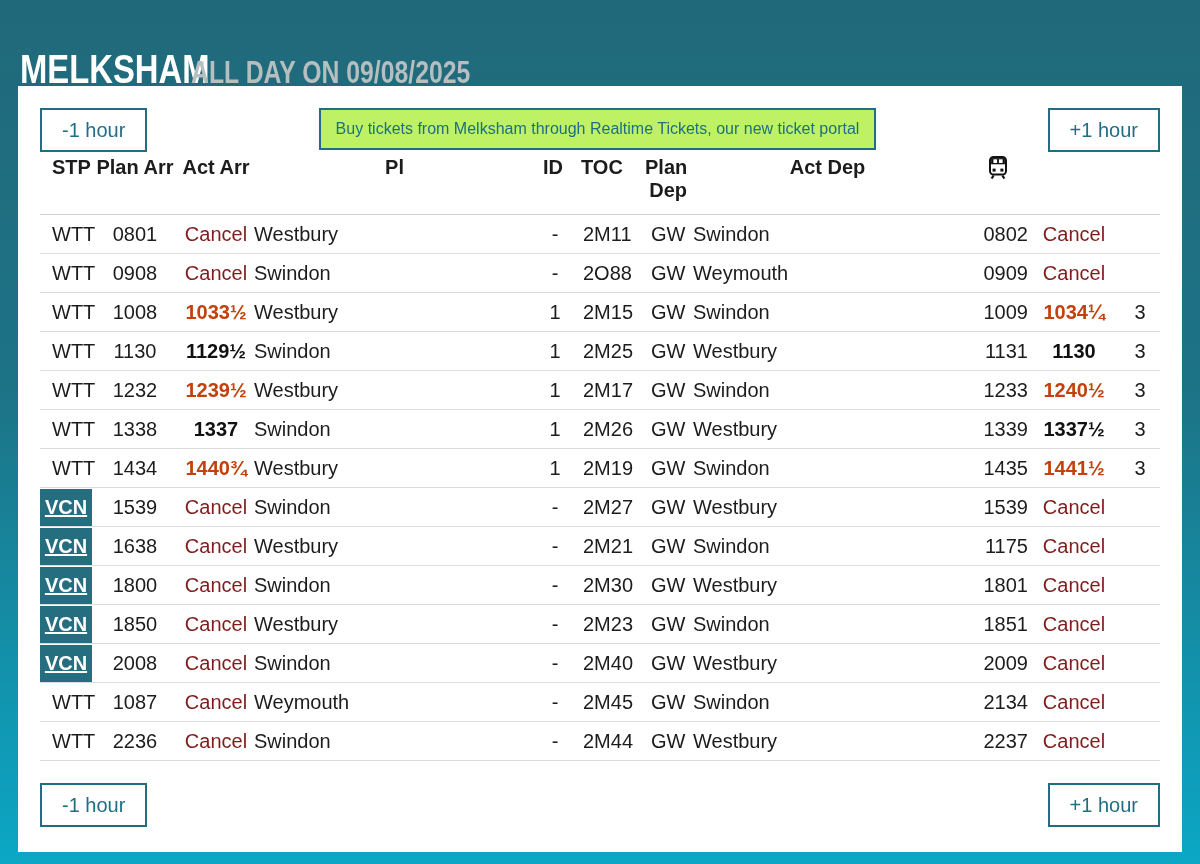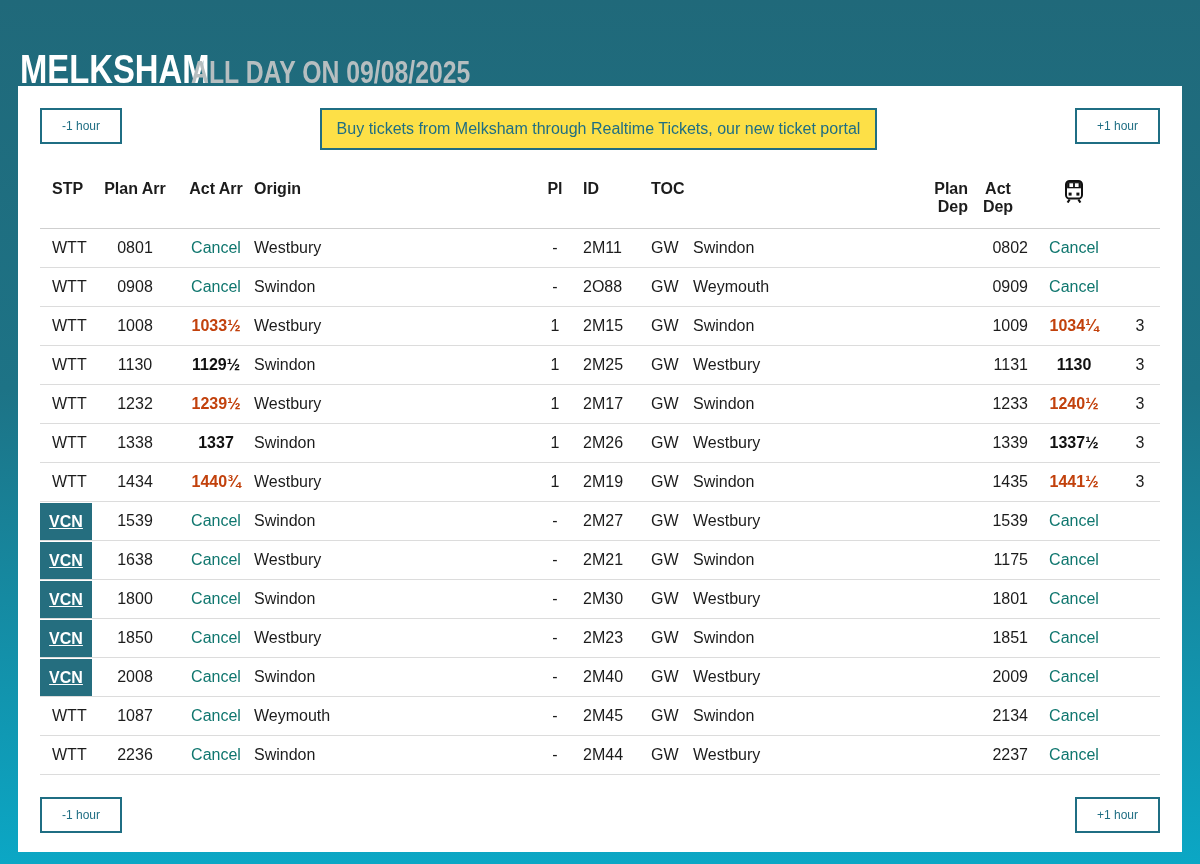--- a/index.html
+++ b/index.html
@@ -18,29 +18,29 @@
   .masthead-sub {
     color:#b6bec0; font-size:31px; font-weight:700;
     display:inline-block; transform:scaleX(.80); transform-origin:left bottom; white-space:nowrap;
     margin-left:-72px;
   }
   
   .card { background:#ffffff; margin:0 18px 12px 18px; height:766px; padding:22px 22px 0 22px; }
   .controls { display:flex; align-items:flex-start; justify-content:space-between; }
   .hour-btn {
     background:#fff; border:2px solid #1f6e83; color:#1f6e83;
-    font-family:"Liberation Sans",sans-serif; font-size:12px;
+    font-family:"Liberation Sans",sans-serif; font-size:20px;
     padding:10px 20px; cursor:pointer; line-height:1;
   }
   .ticket-banner {
     border:2px solid #1f6e83; color:#1f6e83; font-size:16px;
-    padding:11px 15px; cursor:pointer; background:#fde047; line-height:1;
+    padding:11px 15px; cursor:pointer; background:#bef264; line-height:1;
   }
   
-  .ttable { margin-top:26px; font-size:16px; }
+  .ttable { font-size:20px; }
   .tgrid { display:grid; grid-template-columns:52px 86px 76px 1fr 40px 70px 42px 1fr 60px 92px 40px; align-items:center; }
   .thead { border-bottom:1px solid #cfcfcf; padding:4px 0 12px 0; font-weight:700; align-items:start; }
   .trow { height:39px; border-bottom:1px solid #dcdcdc; }
   .c-stp { padding-left:12px; }
   .c-planarr { text-align:center; }
   .c-actarr { text-align:center; }
   .c-origin { padding-left:0; }
   .c-pl { text-align:center; }
   .c-id { padding-left:8px; }
   .c-toc { padding-left:6px; }
@@ -48,21 +48,21 @@
   .c-plandep { text-align:right; }
   .c-actdep { text-align:center; }
   .c-coach { text-align:center; }
   .thead .c-stp { padding-left:12px; }
   .stp-cell { padding-left:0; height:100%; display:flex; align-items:center; }
   .stp-badge {
     background:#256e7f; color:#fff; font-weight:700; width:100%; height:37px;
     display:flex; align-items:center; justify-content:center; margin-top:1px;text-decoration:underline;
   }
   .stp-plain { padding-left:12px; }
-  .status-cancelled { color:#0f766e; }
+  .status-cancelled { color:#7f1d1d; }
   .status-late { color:#c2410c; font-weight:700; }
   .status-ontime { color:#111; font-weight:700; }
   .footer-controls { display:flex; justify-content:space-between; margin-top:22px; padding-bottom:20px; }
   .train-icon-wrap { display:flex; justify-content:center; }
 </style>
 </head>
 <body>
 
 <div class="masthead">
   <span class="station-title">MELKSHAM</span>
@@ -75,21 +75,20 @@
     <button class="hour-btn">-1 hour</button>
     <div class="ticket-banner">Buy tickets from Melksham through Realtime Tickets, our new ticket portal</div>
     <button class="hour-btn">+1 hour</button>
   </div>
 
   <div class="ttable">
     <div class="tgrid thead">
       <div class="c-stp">STP</div>
       <div class="c-planarr">Plan Arr</div>
       <div class="c-actarr">Act Arr</div>
-      <div class="c-origin">Origin</div>
       <div class="c-pl">Pl</div>
       <div class="c-id">ID</div>
       <div class="c-toc">TOC</div>
       <div class="c-plandep">Plan<br>Dep</div>
       <div class="c-actdep">Act Dep</div>
       <div class="c-coach train-icon-wrap">
         <svg width="18" height="23" viewBox="0 0 18 23" aria-hidden="true">
           <rect x="1" y="1" width="16" height="17.5" rx="3.6" fill="none" stroke="#111" stroke-width="2"></rect>
           <rect x="2.1" y="2.1" width="13.8" height="6.2" fill="#111"></rect>
           <rect x="4.4" y="3.3" width="3.7" height="3.7" fill="#fff"></rect>

